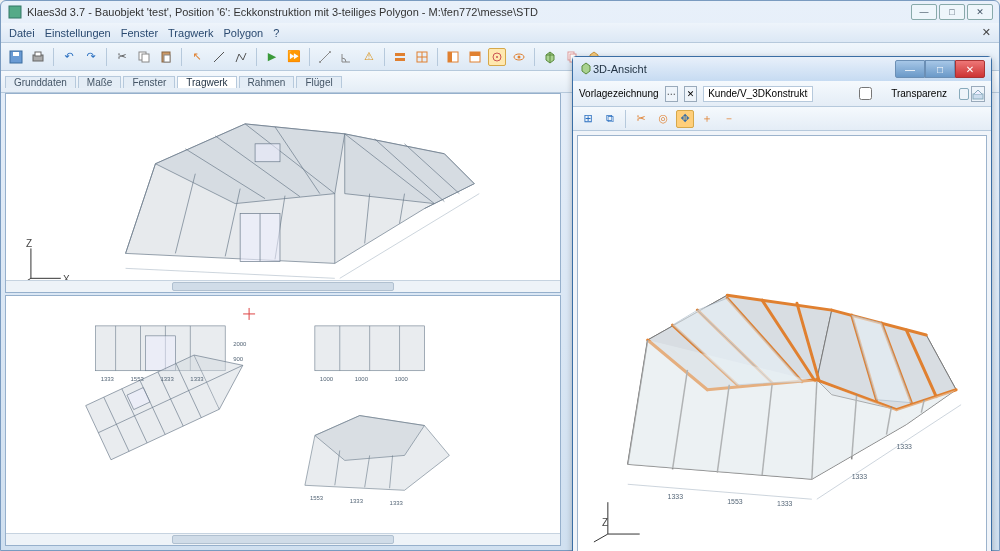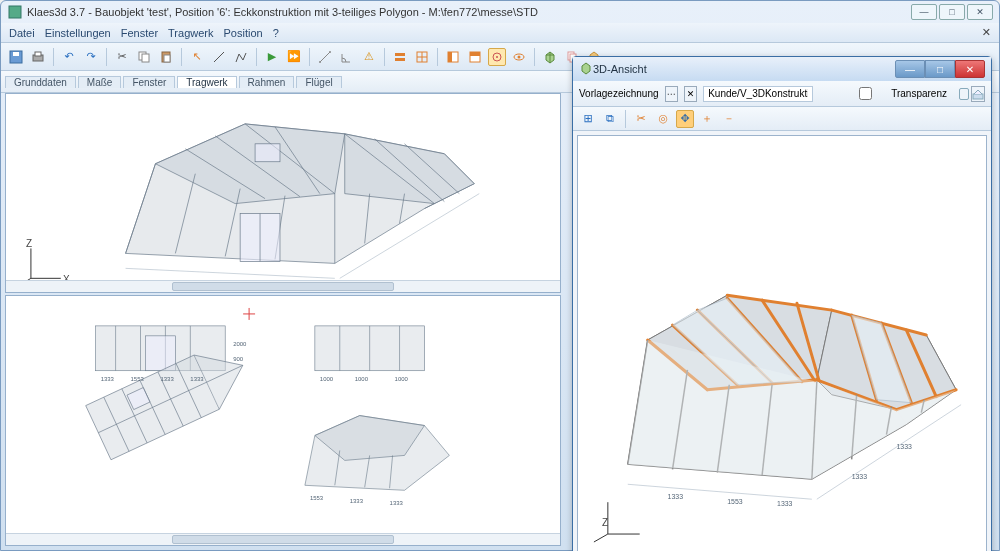--- a/index.html
+++ b/index.html
@@ -86,21 +86,21 @@
       <div class="win-btn">□</div>
       <div class="win-btn">✕</div>
     </div>
   </div>
 
   <div class="menu-bar">
     <span class="menu-item">Datei</span>
     <span class="menu-item">Einstellungen</span>
     <span class="menu-item">Fenster</span>
     <span class="menu-item">Tragwerk</span>
-    <span class="menu-item">Position</span>
+    <span class="menu-item">Polygon</span>
     <span class="menu-item">?</span>
     <span class="menu-close">✕</span>
   </div>
 
   <div class="toolbar">
     <div class="tool-btn">
         <svg width="14" height="14">
           <rect x="1" y="1" width="12" height="12" fill="#6a9bd4" stroke="#3b6ca0"></rect>
           <rect x="4" y="2" width="6" height="4" fill="#fff"></rect>
         </svg>

